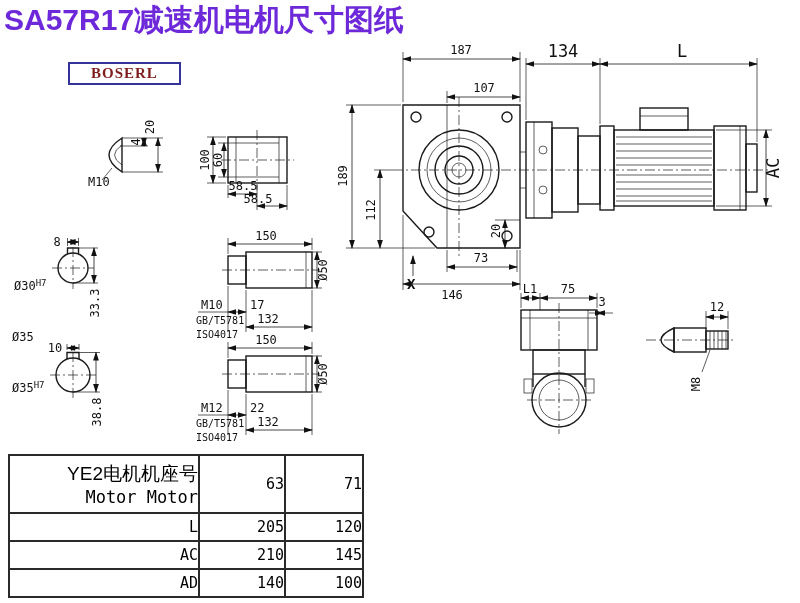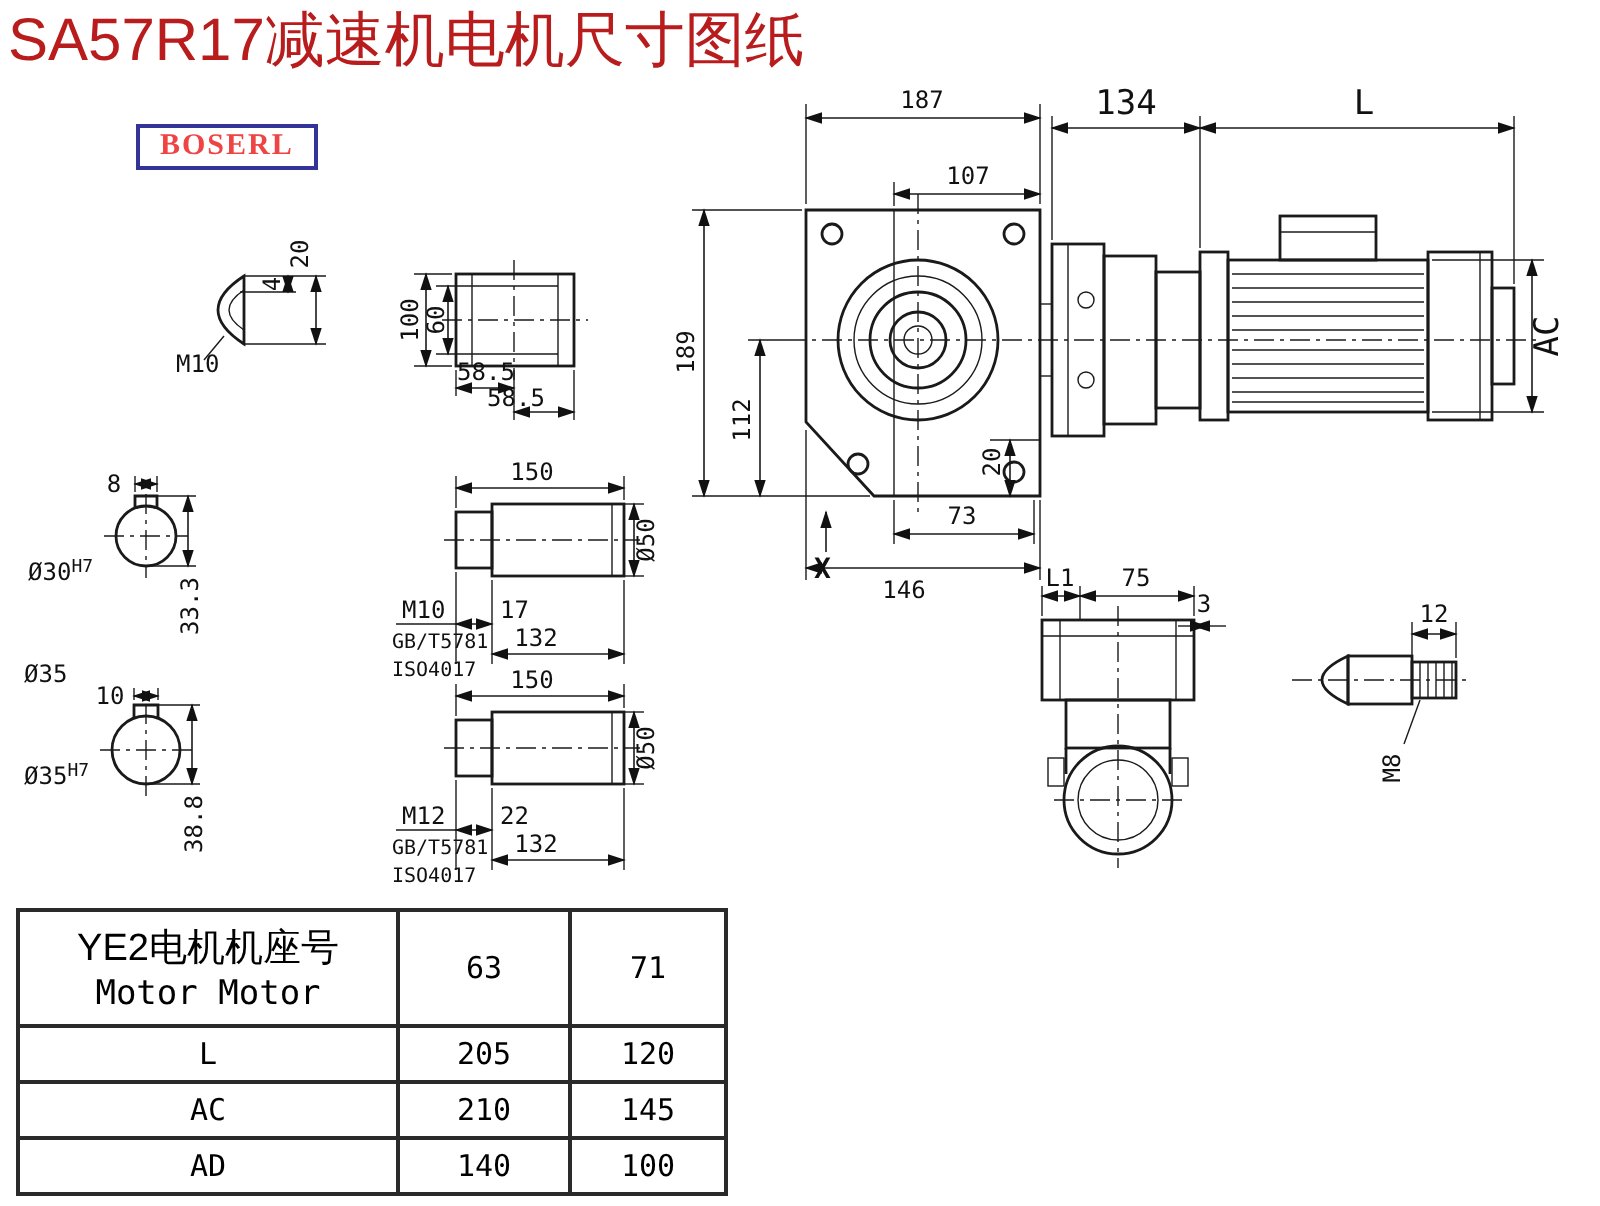--- a/index.html
+++ b/index.html
@@ -1,33 +1,33 @@
 <!DOCTYPE html>
 <html><head>
 <meta charset="utf-8">
 <style>
   *{margin:0;padding:0;box-sizing:border-box}
   html,body{width:800px;height:603px}
   body{position:relative;background:#fff;font-family:"Liberation Sans",sans-serif;overflow:hidden}
-  .title{position:absolute;left:4px;top:0px;font-size:30px;font-weight:normal;color:#b91c1c}
-  .brand{position:absolute;left:68px;top:62px;border:2px solid #33339a;color:#ef4444;
+  .title{position:absolute;left:4px;top:0px;font-size:30px;font-weight:bold;color:#6d28d9}
+  .brand{position:absolute;left:68px;top:62px;border:2px solid #33339a;color:#7f1d1d;
          font-family:"Liberation Serif",serif;font-weight:bold;font-size:15px;
-         letter-spacing:1px;padding:1px 10px;background:#fff}
+         letter-spacing:1px;padding:1px 21px;background:#fff}
   svg.drawing{position:absolute;left:0;top:0}
   .ol{stroke:#1a1a1a;stroke-width:1.4;fill:none}
   .th{stroke:#1a1a1a;stroke-width:0.7;fill:none}
   .cl{stroke:#1a1a1a;stroke-width:0.7;fill:none;stroke-dasharray:10 3 2 3}
   .dim{stroke:#1a1a1a;stroke-width:0.8;fill:none}
   text.d{font-family:"DejaVu Sans Mono",monospace;font-size:12px;fill:#111}
   text.dl{font-size:17px}
   text.ds{font-size:10px}
   text.dx{font-family:"DejaVu Sans Mono",monospace;font-size:14px;font-weight:bold;fill:#111}
   .size-table{position:absolute;left:8px;top:454px;border-collapse:collapse;background:#fff}
   .size-table th,.size-table td{border:2px solid #2a2a2a;padding:0;vertical-align:middle;
-         color:#000;font-weight:normal;text-align:center}
+         color:#000;font-weight:normal;text-align:right}
   .hcell{height:58px}
   .h-cn{font-size:19px;font-family:"Liberation Sans",sans-serif}
   .h-en{font-size:17px;font-family:"DejaVu Sans Mono",monospace}
   .ncell,.lcell{height:28px;font-size:15px;font-family:"DejaVu Sans Mono",monospace}
 </style>
 </head>
 <body>
 
 <h1 class="title">SA57R17减速机电机尺寸图纸</h1>
 <div class="brand">

